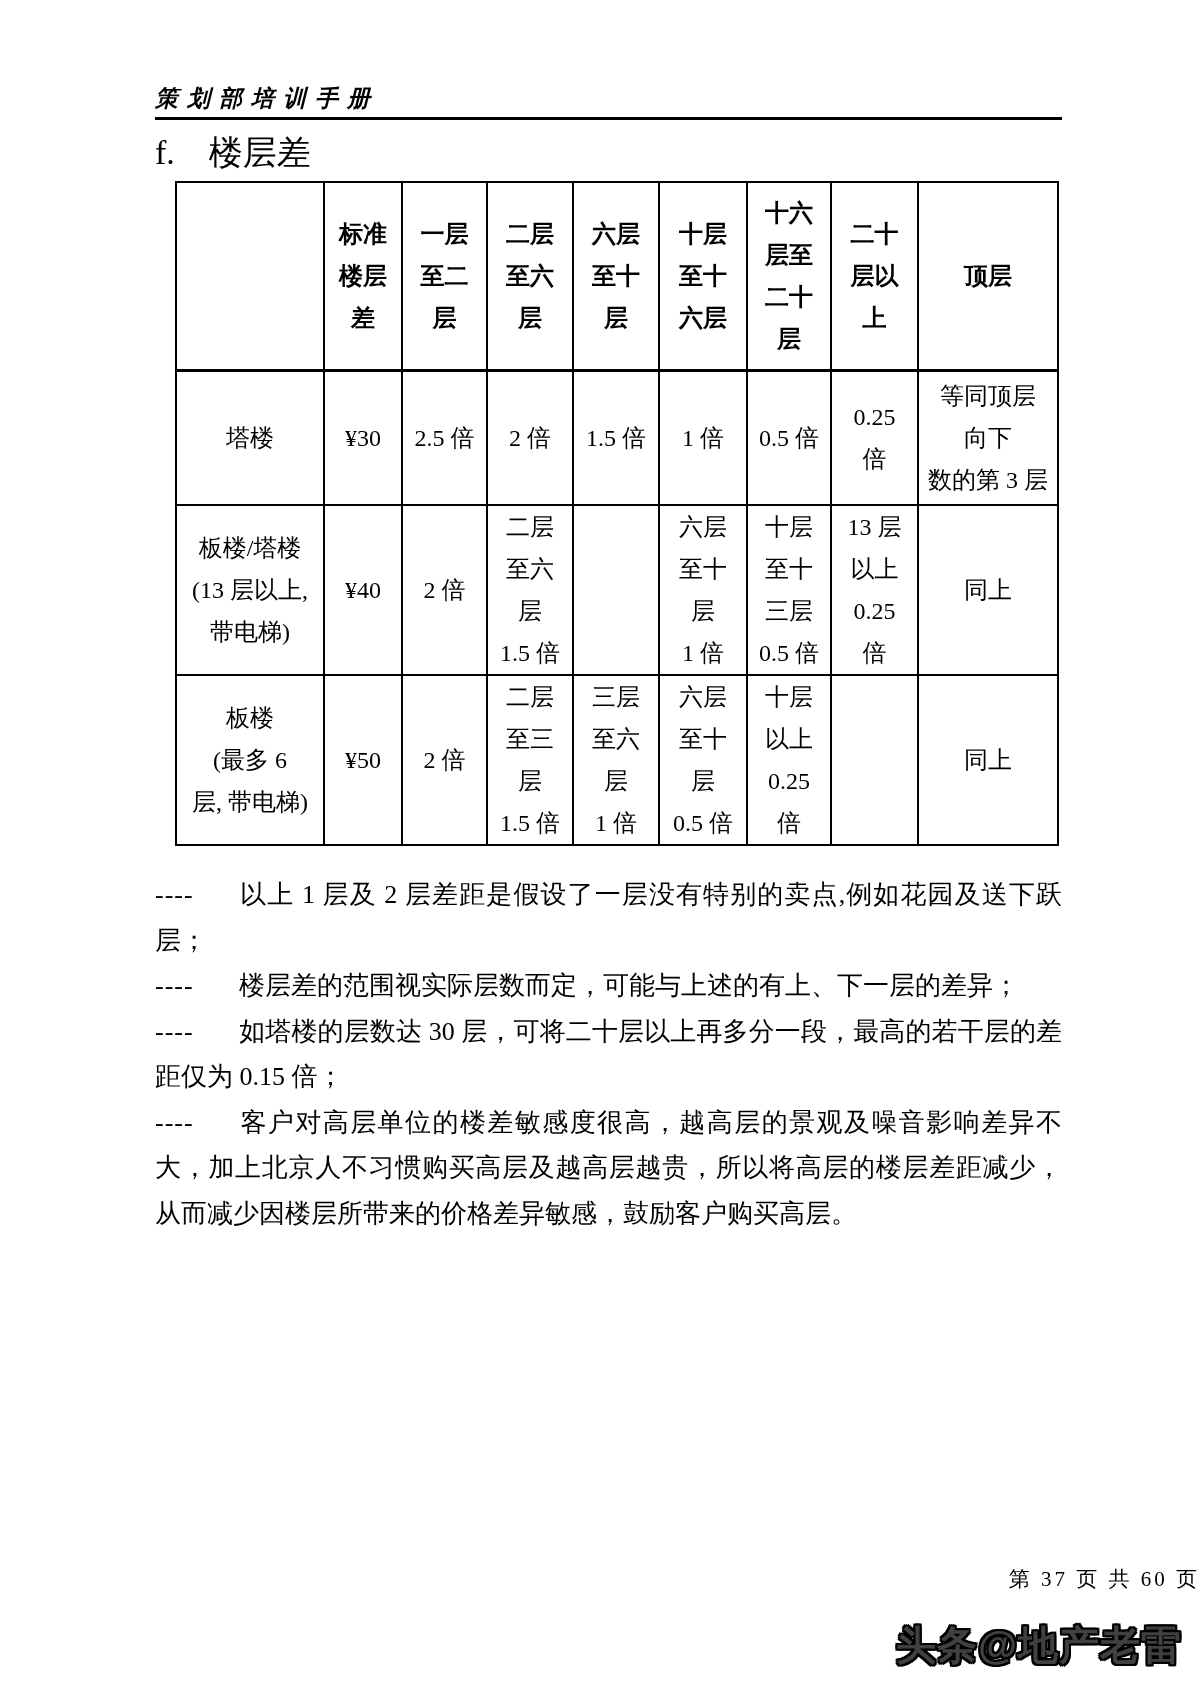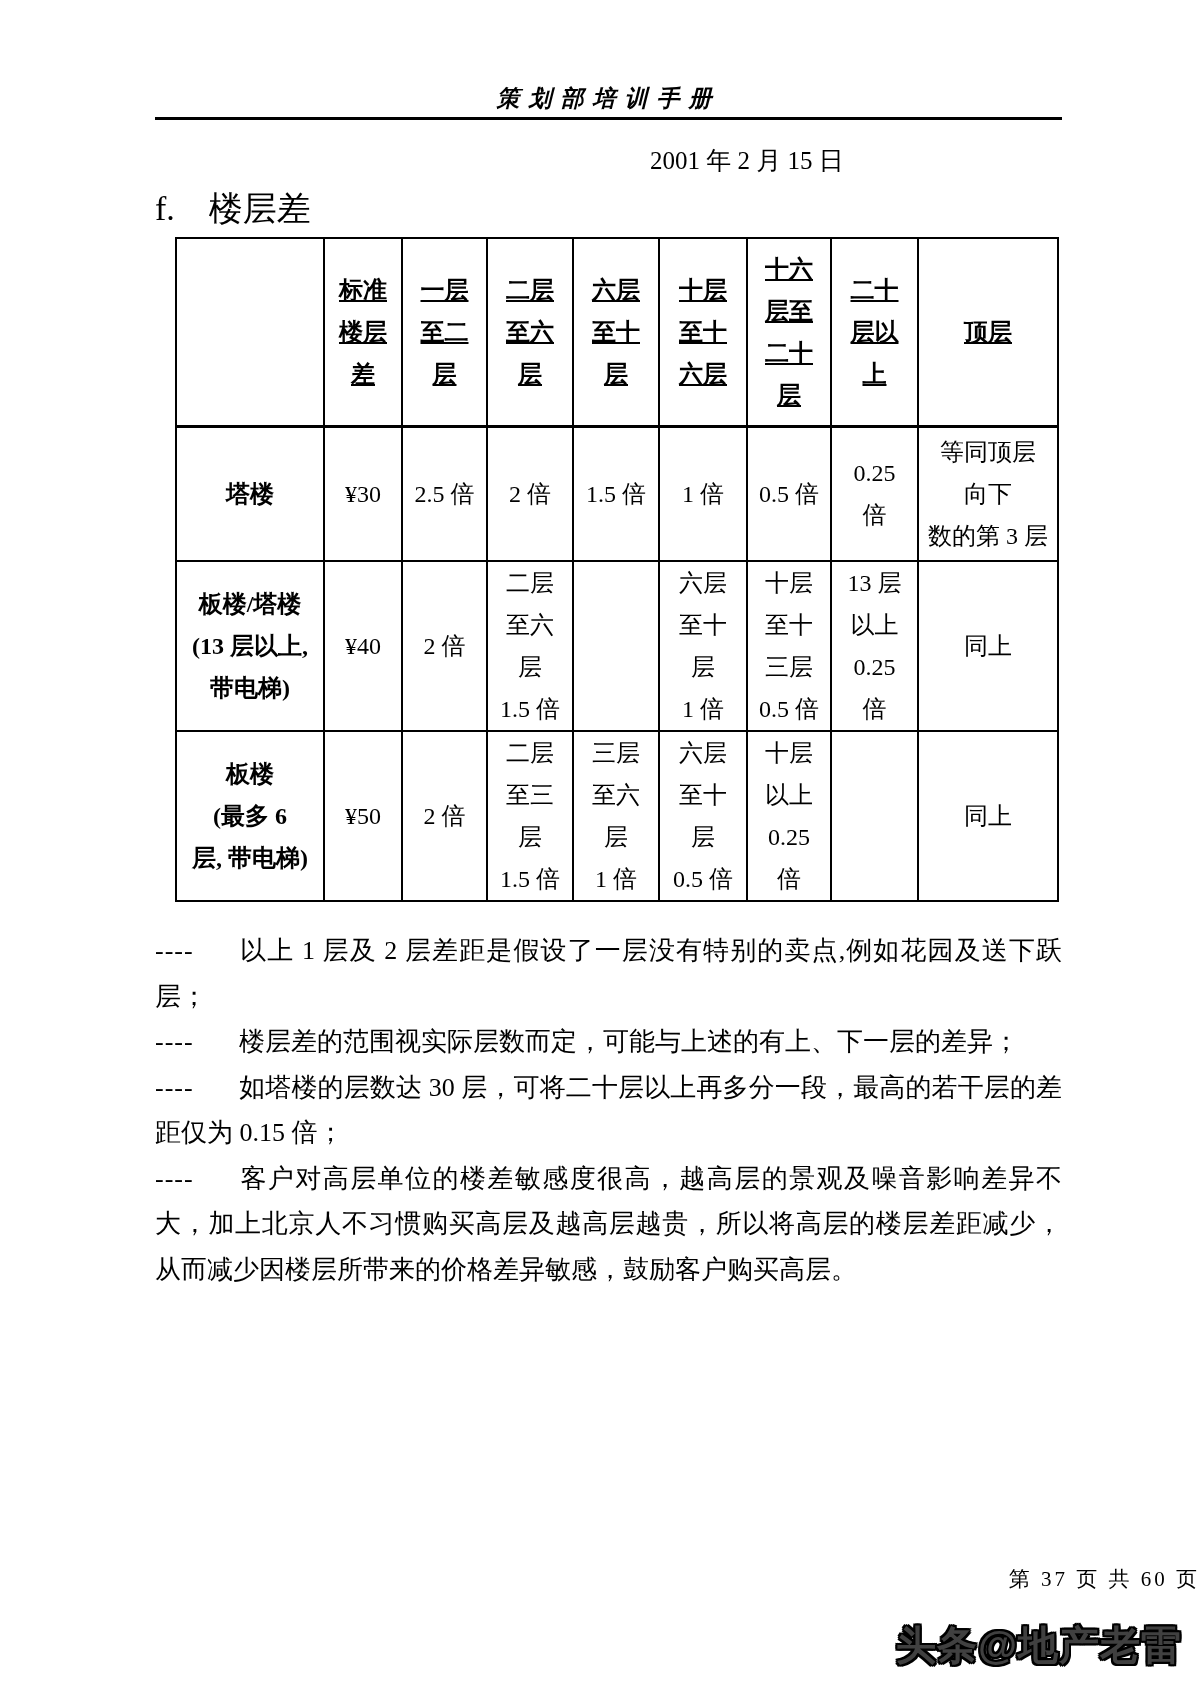--- a/index.html
+++ b/index.html
@@ -7,21 +7,21 @@
     position:relative;
     width:1200px; height:1697px;
     background:#ffffff;
     color:#000;
     font-family:"Liberation Serif","DejaVu Serif",serif;
     box-sizing:border-box;
     padding:85px 138px 0 155px;
     overflow:hidden;
   }
   .brand {
-    text-align:center;
+    text-align:left;
     font-size:23px;
     font-weight:bold;
     font-style:italic;
     letter-spacing:9px;
     font-family:"DejaVu Serif","Liberation Serif",serif;
     line-height:1.1;
   }
   .rule { height:3px; background:#000; margin-top:7px; }
   .date { margin-top:26px; margin-left:495px; font-size:25px; line-height:1.2; }
   .section { margin-top:13px; font-size:34px; line-height:1.2; }
@@ -37,22 +37,22 @@
     padding:0 2px;
     text-align:center;
     vertical-align:middle;
     font-size:24px;
     line-height:42px;
     white-space:pre-line;
     font-weight:normal;
     overflow:hidden;
   }
   table.floors thead th { font-weight:bold; border-bottom:3px solid #000; }
-  table.floors tbody th { font-weight:bold; }
-  tr.hrow { height:188px;text-decoration:underline; }
+  table.floors tbody th { font-weight:normal; }
+  tr.hrow { height:188px; }
   tr.r1 { height:135px; }
   tr.r2 { height:166px; }
   tr.r3 { height:170px; }
 
   .notes { margin-top:26px; font-size:26px; line-height:45.5px; text-align:justify; }
   .note { margin:0; }
   .note-dash { display:inline-block; width:84px; letter-spacing:1px; }
 
   .footer {
     position:absolute;
@@ -75,21 +75,20 @@
   }
 </style>
 </head>
 <body>
 
 <div class="page">
 
   <div class="brand">策划部培训手册</div>
   <div class="rule"></div>
 
-  <div class="date">2001 年 2 月 15 日</div>
 
   <div class="section">f.　楼层差</div>
 
   <table class="floors">
     <colgroup>
       <col style="width:148px">
         <col style="width:78px">
         <col style="width:85px">
       <col style="width:86px">
         <col style="width:86px">

